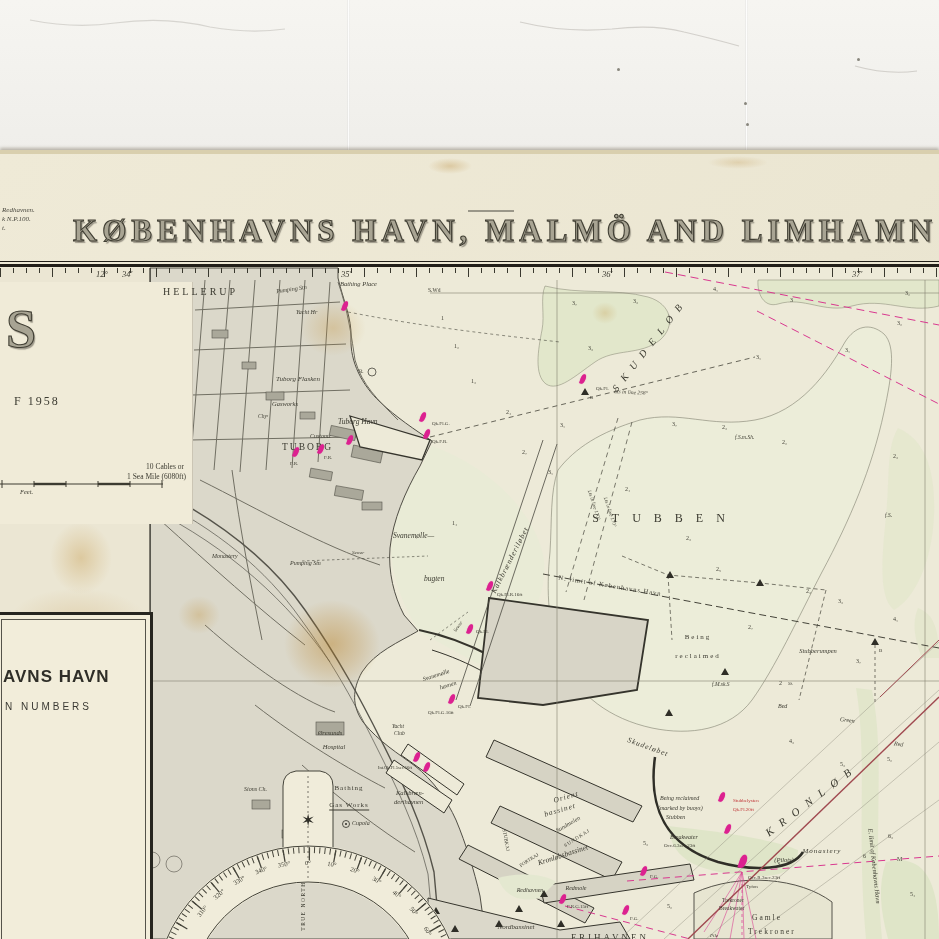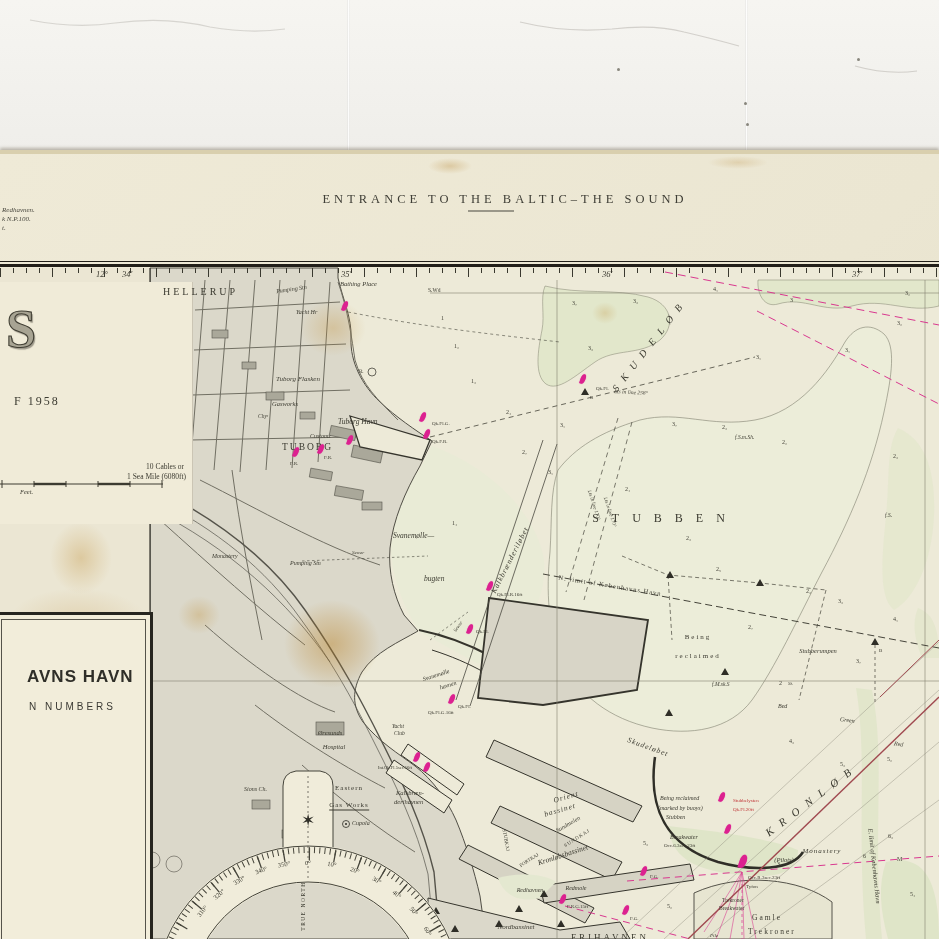--- a/index.html
+++ b/index.html
@@ -29,21 +29,21 @@
   .lb{position:absolute;color:#3c3b31;white-space:nowrap;font-family:"Liberation Serif",serif;line-height:1;}
   .it{font-style:italic;}
   .red{color:#c13638;}
   .dp{position:absolute;font-size:6px;color:#45443a;white-space:nowrap;font-family:"Liberation Serif",serif;line-height:1;}
   .lt{position:absolute;width:5px;height:10px;background:#dc2190;border-radius:55% 45% 60% 0;transform:translate(-50%,-90%) rotate(18deg);box-shadow:0 0 1px rgba(220,33,144,.6);}
   .fx{position:absolute;border-radius:50%;pointer-events:none;}
   
   #insetTop{position:absolute;left:0;top:282px;width:192px;height:242px;background:#f0ebd8;border-right:1px solid rgba(90,85,70,.25);}
   #insetBottom{position:absolute;left:-6px;top:612px;width:153px;height:330px;background:#f2edda;border:3px solid #26251f;}
   #insetBottomInner{position:absolute;left:4px;top:4px;right:4px;bottom:-4px;border:1px solid #55534a;}
-  .sans{font-family:"Liberation Sans",sans-serif;padding-left:24px;}
+  .sans{font-family:"Liberation Sans",sans-serif;}
   
   .deg{position:absolute;font-size:6.5px;color:#3c3b31;white-space:nowrap;font-family:"Liberation Serif",serif;}
 </style>
 </head>
 <body>
 
 <div id="scene">
 
   <div id="wall">
     <div class="seam" style="left:347px"></div>
@@ -187,22 +187,22 @@
   <div class="fx" style="left:300px;top:300px;width:66px;height:56px;background:radial-gradient(closest-side,rgba(195,145,55,.3),transparent)"></div>
   <div class="fx" style="left:36px;top:824px;width:26px;height:24px;background:radial-gradient(closest-side,rgba(190,140,50,.3),transparent)"></div>
   <div class="fx" style="left:592px;top:302px;width:26px;height:22px;background:radial-gradient(closest-side,rgba(190,140,50,.25),transparent)"></div>
   <div class="fx" style="left:428px;top:158px;width:44px;height:16px;background:radial-gradient(closest-side,rgba(180,130,45,.3),transparent)"></div>
   <div class="fx" style="left:708px;top:156px;width:60px;height:13px;background:radial-gradient(closest-side,rgba(180,130,45,.22),transparent)"></div>
   <div class="fx" style="left:8px;top:588px;width:140px;height:70px;background:radial-gradient(closest-side,rgba(185,130,40,.2),transparent)"></div>
 
   <span class="note" style="left:2px;top:206px">Redhavnen.</span>
   <span class="note" style="left:2px;top:215px">k N.P.100.</span>
   <span class="note" style="left:2px;top:224px">t.</span>
-  <div id="supertitle">ENTRANCE TO THE BALTIC–THE SOUND</div>
   <div id="underline"></div>
+  <div id="title" class="engraved">KØBENHAVNS HAVN, MALMÖ AND LIMHAMN</div>
 
   <div class="bline" style="top:261px;height:1px"></div>
   <div class="bline" style="top:264px;height:3px"></div>
   <div class="ticks tminor"></div>
   <div class="ticks tmajor"></div>
   <span class="blab" style="left:96px">12°</span>
   <span class="blab" style="left:122px">34'</span>
   <span class="blab" style="left:341px">35'</span>
   <span class="blab" style="left:602px">36'</span>
   <span class="blab" style="left:852px">37'</span>
@@ -290,21 +290,21 @@
   <span class="lb" style="left:577px;top:838px;font-size:5px;letter-spacing:1px;transform:translate(-50%,-50%) rotate(-33deg)">SUNDKAJ</span>
   <span class="lb it" style="left:563px;top:855px;font-size:7.5px;transform:translate(-50%,-50%) rotate(-18deg)">Kronløbsbassinet</span>
   <span class="lb" style="left:529px;top:860px;font-size:5px;transform:translate(-50%,-50%) rotate(-33deg)">FORTKAJ</span>
   <span class="lb" style="left:506px;top:840px;font-size:5px;transform:translate(-50%,-50%) rotate(80deg)">STUBKAJ</span>
   <span class="lb it" style="left:530px;top:890px;font-size:6px;transform:translate(-50%,-50%)">Redhavnen</span>
   <span class="lb it" style="left:576px;top:888px;font-size:6px;transform:translate(-50%,-50%)">Redmole</span>
   <span class="lb it" style="left:516px;top:927px;font-size:7px;transform:translate(-50%,-50%)">Nordbassinet</span>
   <span class="lb" style="left:610px;top:937px;font-size:9px;letter-spacing:3px;transform:translate(-50%,-50%)">FRIHAVNEN</span>
   <span class="lb it" style="left:396px;top:790px;font-size:6.5px">Kalkbræn-</span>
   <span class="lb it" style="left:394px;top:799px;font-size:6.5px">derihavnen</span>
-  <span class="lb" style="left:349px;top:788px;font-size:7px;letter-spacing:1px;transform:translate(-50%,-50%)">Eastern</span>
+  <span class="lb" style="left:349px;top:788px;font-size:7px;letter-spacing:1px;transform:translate(-50%,-50%)">Bathing</span>
   <span class="lb" style="left:349px;top:806px;font-size:7px;letter-spacing:1px;transform:translate(-50%,-50%);border-bottom:1px solid #3c3b31;padding-bottom:1px">Gas Works</span>
   <span class="lb it" style="left:352px;top:820px;font-size:6px">Cupola</span>
   <span class="lb it" style="left:244px;top:786px;font-size:6px">Sions Ch.</span>
   <span class="lb it" style="left:330px;top:733px;font-size:6.5px;transform:translate(-50%,-50%)">Øresunds</span>
   <span class="lb it" style="left:334px;top:747px;font-size:6.5px;transform:translate(-50%,-50%)">Hospital</span>
   <span class="lb it" style="left:436px;top:675px;font-size:6px;transform:translate(-50%,-50%) rotate(-18deg)">Svanemølle</span>
   <span class="lb it" style="left:448px;top:685px;font-size:6px;transform:translate(-50%,-50%) rotate(-18deg)">havnen</span>
   <span class="lb it" style="left:392px;top:724px;font-size:5.5px">Yacht</span>
   <span class="lb it" style="left:394px;top:731px;font-size:5.5px">Club</span>
   <span class="lb" style="left:428px;top:710px;font-size:5px">Qk.Fl.G.16ft</span>

